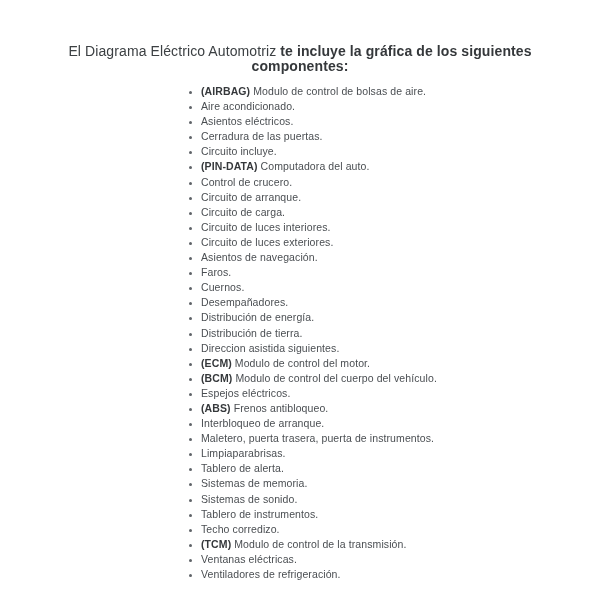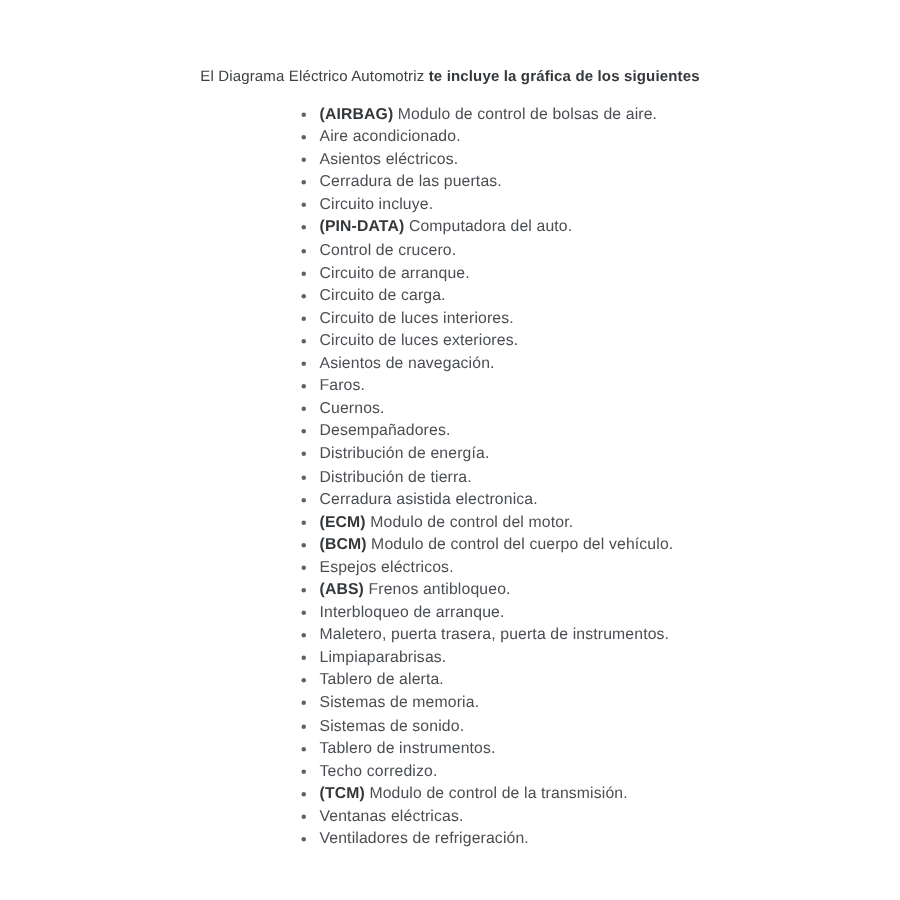--- a/index.html
+++ b/index.html
@@ -12,36 +12,36 @@
     overflow: hidden;
   }
   .page {
     width: 600px;
     height: 600px;
     box-sizing: border-box;
     padding-top: 44px;
   }
   .title {
     margin: 0;
-    font-size: 10px;
+    font-size: 14px;
     font-weight: 400;
     color: #3c4043;
     text-align: center;
     line-height: 15px;
     letter-spacing: 0.1px;
   }
   .t-bold {
     font-weight: 700;
     color: #35383b;
   }
   .t-line2 {
     display: block;
   }
   ul.components {
-    margin: 10px 0 0 16px;
+    margin: 10px 0 0 4px;
     padding: 0 0 0 197px;
     list-style: disc outside;
   }
   ul.components li {
     font-size: 10.5px;
     line-height: 15.1px;
     color: #4a4e52;
     letter-spacing: 0.1px;
   }
   ul.components li::marker {
@@ -54,20 +54,21 @@
     margin-right: 3px;
   }
 </style>
 </head>
 <body>
 
 <div class="page">
   <h1 class="title">
     <span>El Diagrama Eléctrico Automotriz</span>
     <span class="t-bold">te incluye la gráfica de los siguientes</span>
+    <span class="t-bold t-line2">componentes:</span>
   </h1>
 
   <ul class="components">
       <li>
       <b>(AIRBAG)</b><span>Modulo de control de bolsas de aire.</span>
     </li>
       <li>
       <span>Aire acondicionado.</span>
     </li>
       <li>
@@ -109,21 +110,21 @@
       <li>
       <span>Desempañadores.</span>
     </li>
       <li>
       <span>Distribución de energía.</span>
     </li>
       <li>
       <span>Distribución de tierra.</span>
     </li>
       <li>
-      <span>Cerradura asistida electronica.</span>
+      <span>Direccion asistida siguientes.</span>
     </li>
       <li>
       <b>(ECM)</b><span>Modulo de control del motor.</span>
     </li>
       <li>
       <b>(BCM)</b><span>Modulo de control del cuerpo del vehículo.</span>
     </li>
       <li>
       <span>Espejos eléctricos.</span>
     </li>

